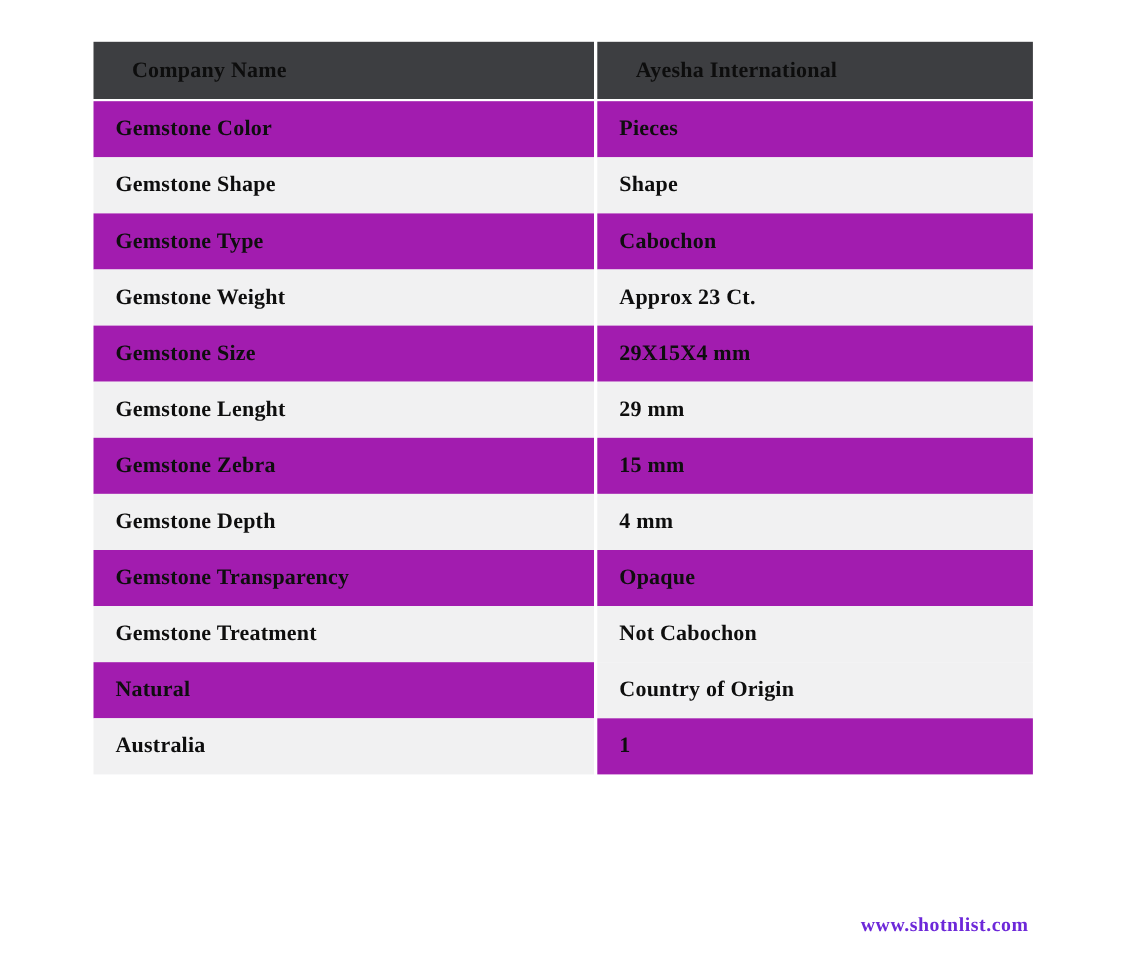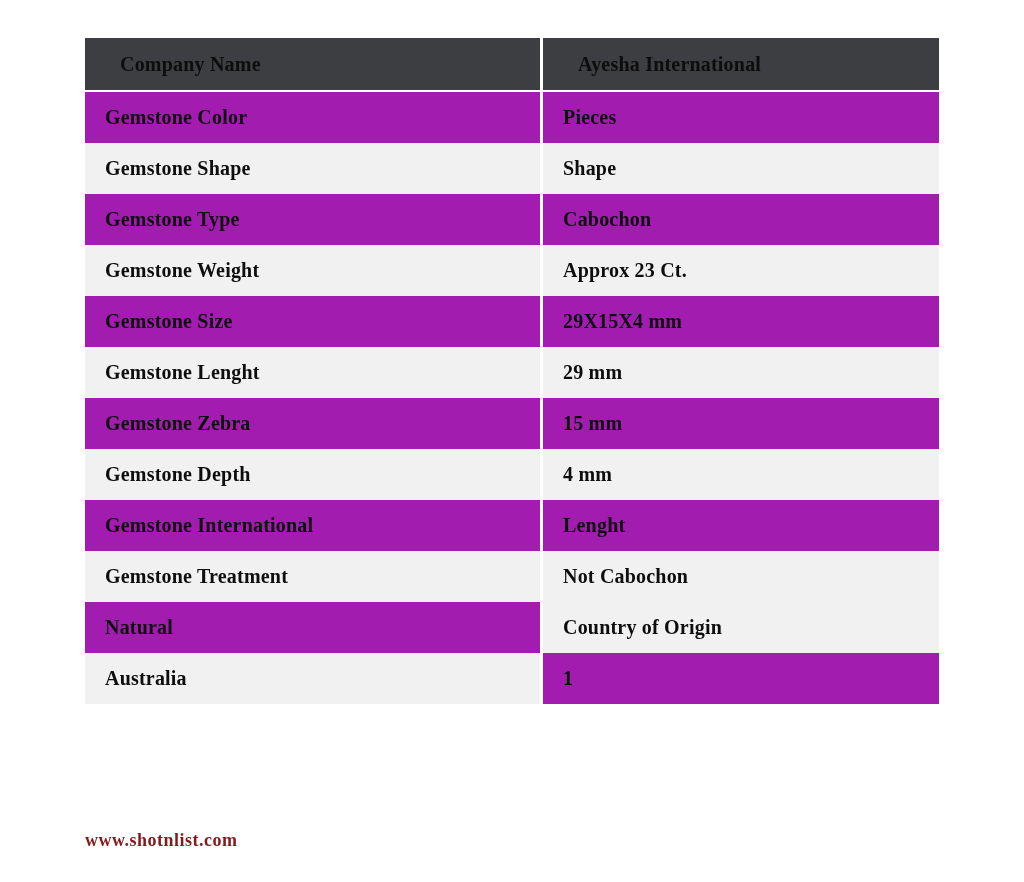--- a/index.html
+++ b/index.html
@@ -49,25 +49,25 @@
   .cell.plain {
     background: #a21caf;
   }
   .watermark {
     position: absolute;
     left: 85px;
     top: 830px;
     width: 854px;
     box-sizing: border-box;
     padding-right: 4px;
-    text-align: left;
+    text-align: right;
     font-weight: bold;
     font-size: 18px;
     letter-spacing: 0.5px;
-    color: #7f1d1d;
+    color: #6d28d9;
   }
 </style>
 </head>
 <body>
 
 <div class="page">
 
   <div class="spec-table">
     <div class="cell hdr">Company Name</div>
     <div class="cell hdr">Ayesha International</div>
@@ -90,22 +90,22 @@
 
     <div class="cell alt">Gemstone Lenght</div>
     <div class="cell alt">29 mm</div>
 
     <div class="cell plain">Gemstone Zebra</div>
     <div class="cell plain">15 mm</div>
 
     <div class="cell alt">Gemstone Depth</div>
     <div class="cell alt">4 mm</div>
 
-    <div class="cell plain">Gemstone International</div>
-    <div class="cell plain">Lenght</div>
+    <div class="cell plain">Gemstone Transparency</div>
+    <div class="cell plain">Opaque</div>
 
     <div class="cell alt">Gemstone Treatment</div>
     <div class="cell alt">Not Cabochon</div>
 
     <div class="cell plain">Natural</div>
 
     <div class="cell alt">Country of Origin</div>
     <div class="cell alt">Australia</div>
 
     <div class="cell plain">1</div>

